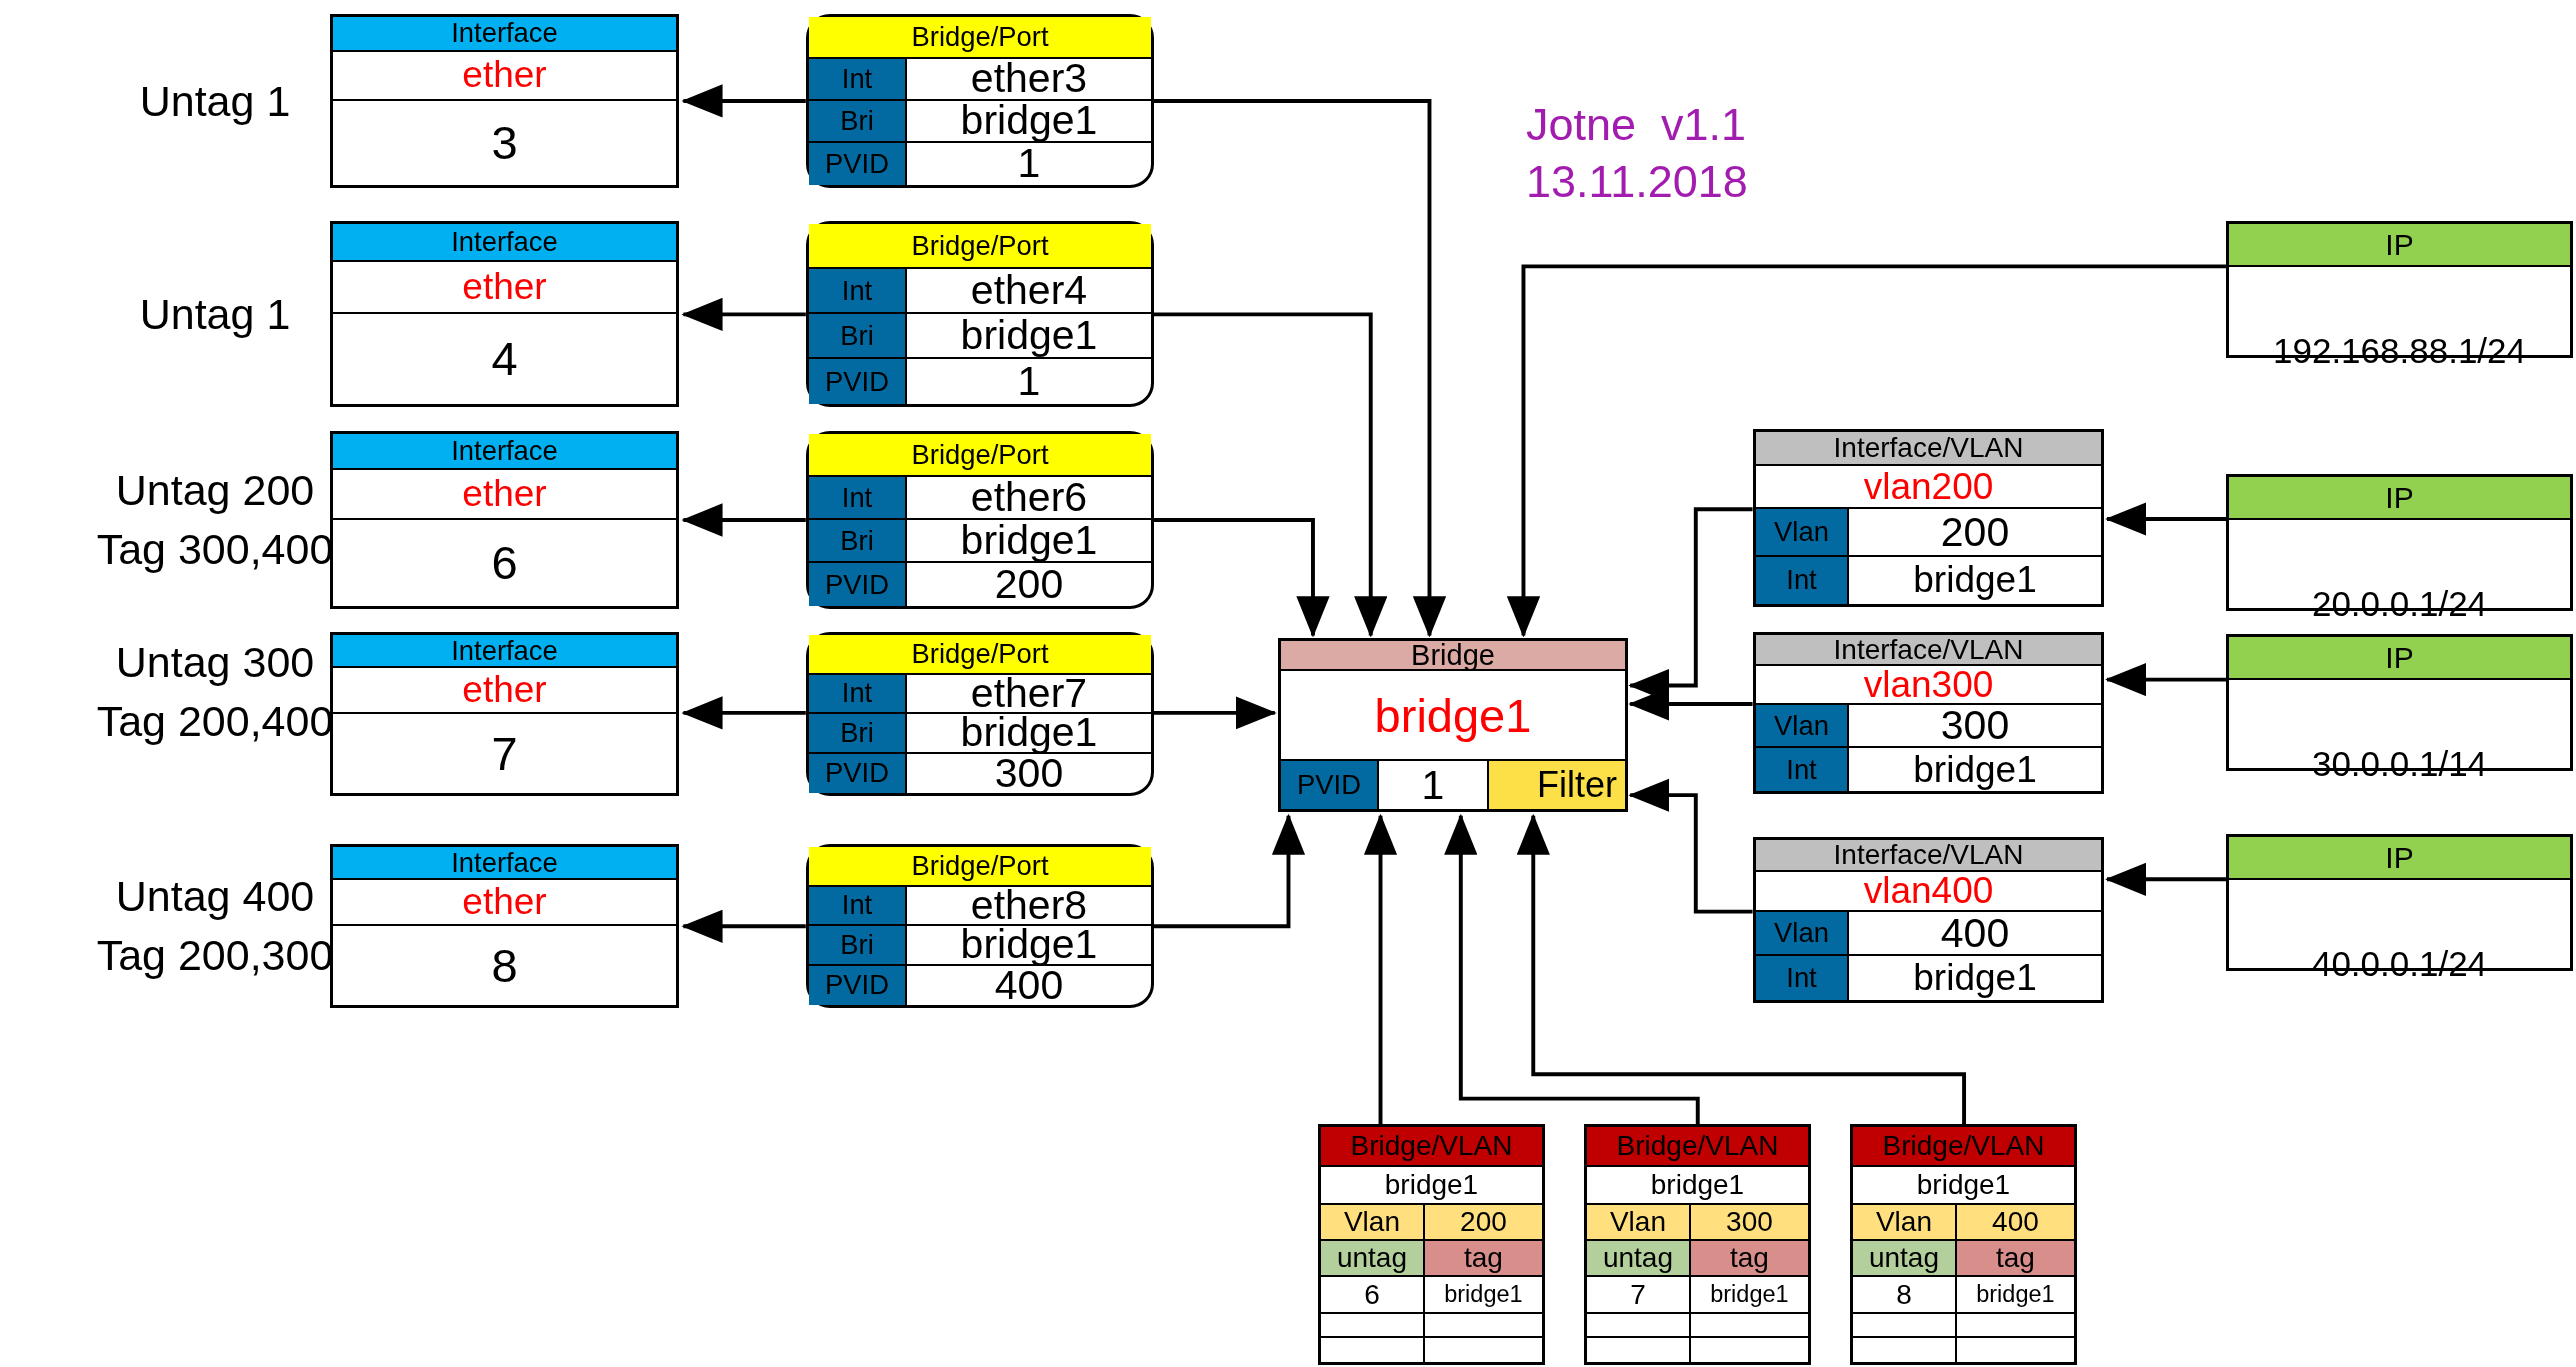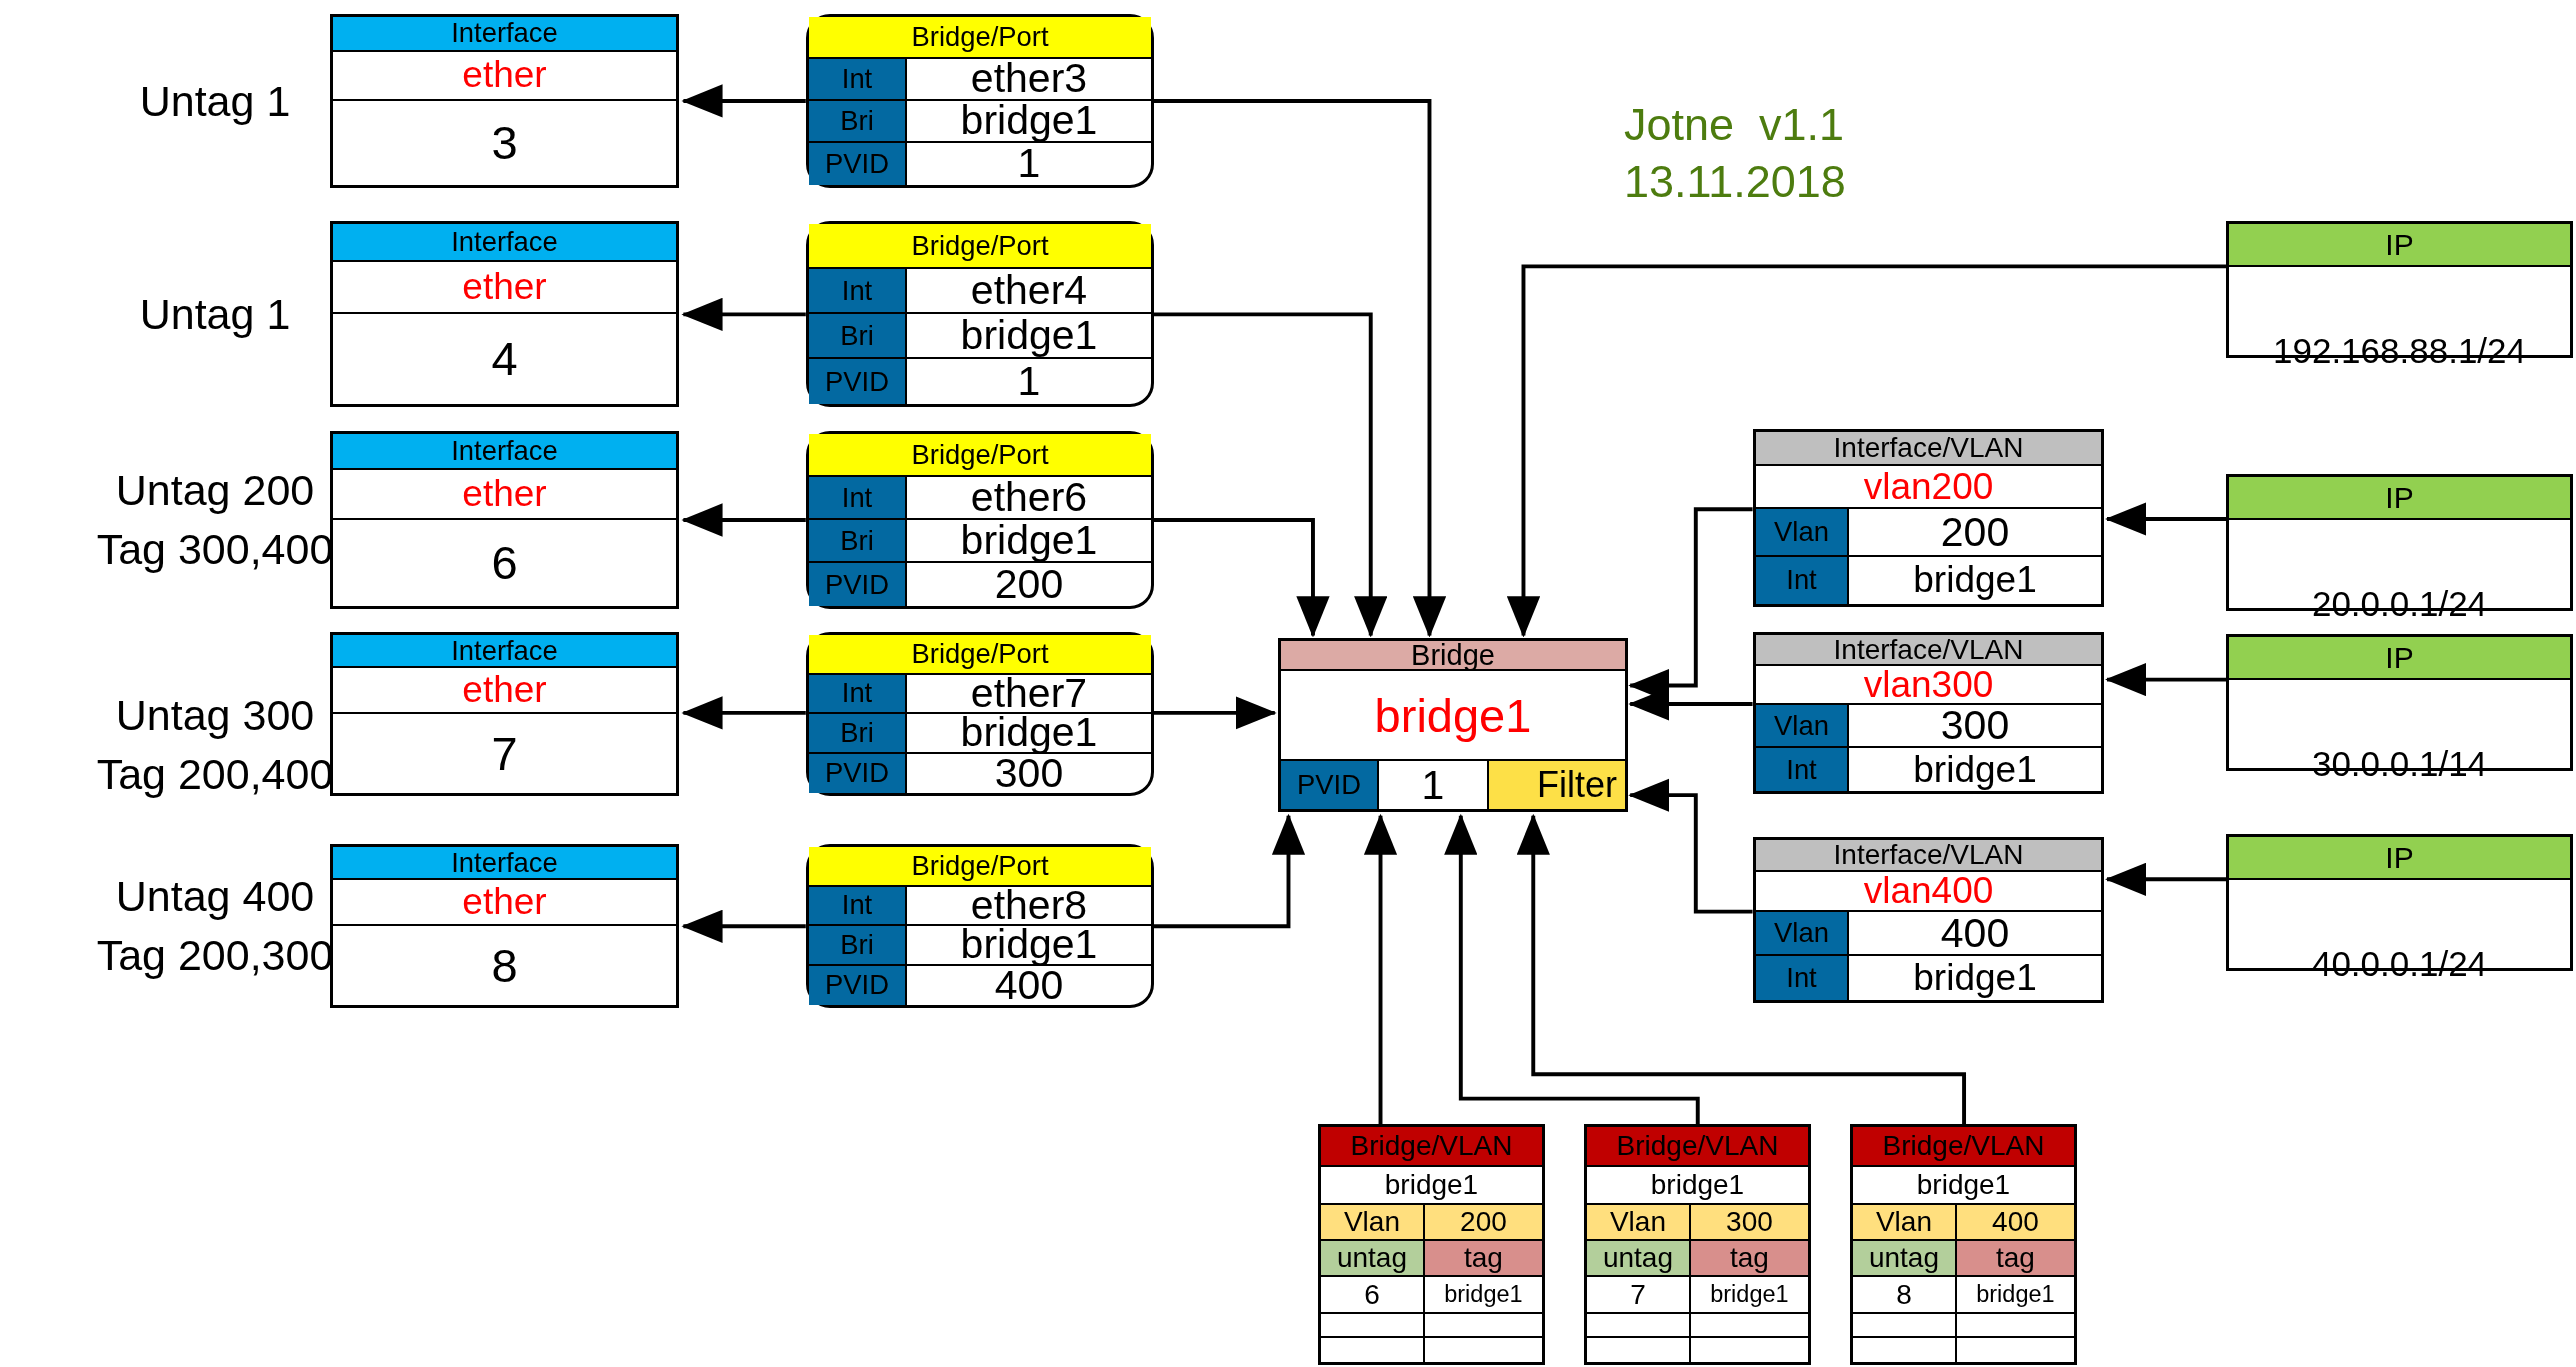--- a/index.html
+++ b/index.html
@@ -44,22 +44,22 @@
   .bv-bridge{font-size:28px;}
   .bv-tan{background:#ffdf7e;font-size:28px;}
   .bv-untag{background:#b3cf9b;font-size:28px;}
   .bv-tag{background:#d88f8c;font-size:28px;}
   .bv-val{font-size:28px;}
   .bv-val-sm{font-size:23.5px;}
   
   .row-label{position:absolute;left:29px;width:372px;text-align:center;
              transform:translateY(-50%);font-size:43px;line-height:59px;z-index:2;}
   
-  .watermark{position:absolute;left:1624px;top:96px;font-size:45px;line-height:57px;
-             color:#4d7c0f;z-index:0;}
+  .watermark{position:absolute;left:1526px;top:96px;font-size:45px;line-height:57px;
+             color:#a21caf;z-index:0;}
 </style>
 </head>
 <body>
 
 <div class="canvas">
 
   <div class="watermark">
     <div>Jotne &nbsp;v1.1</div>
     <div>13.11.2018</div>
   </div>
@@ -97,21 +97,21 @@
     <div></div>
   </div>
   <div class="row-label" style="top:314px">
     <div>Untag 1</div>
     <div></div>
   </div>
   <div class="row-label" style="top:520px">
     <div>Untag 200</div>
     <div>Tag 300,400</div>
   </div>
-  <div class="row-label" style="top:745px">
+  <div class="row-label" style="top:692px">
     <div>Untag 300</div>
     <div>Tag 200,400</div>
   </div>
   <div class="row-label" style="top:926px">
     <div>Untag 400</div>
     <div>Tag 200,300</div>
   </div>
 
   <div class="box if-box" style="left:330px;top:13.7px;width:349px;height:174px">
     <div class="cell if-head bb">Interface</div>

